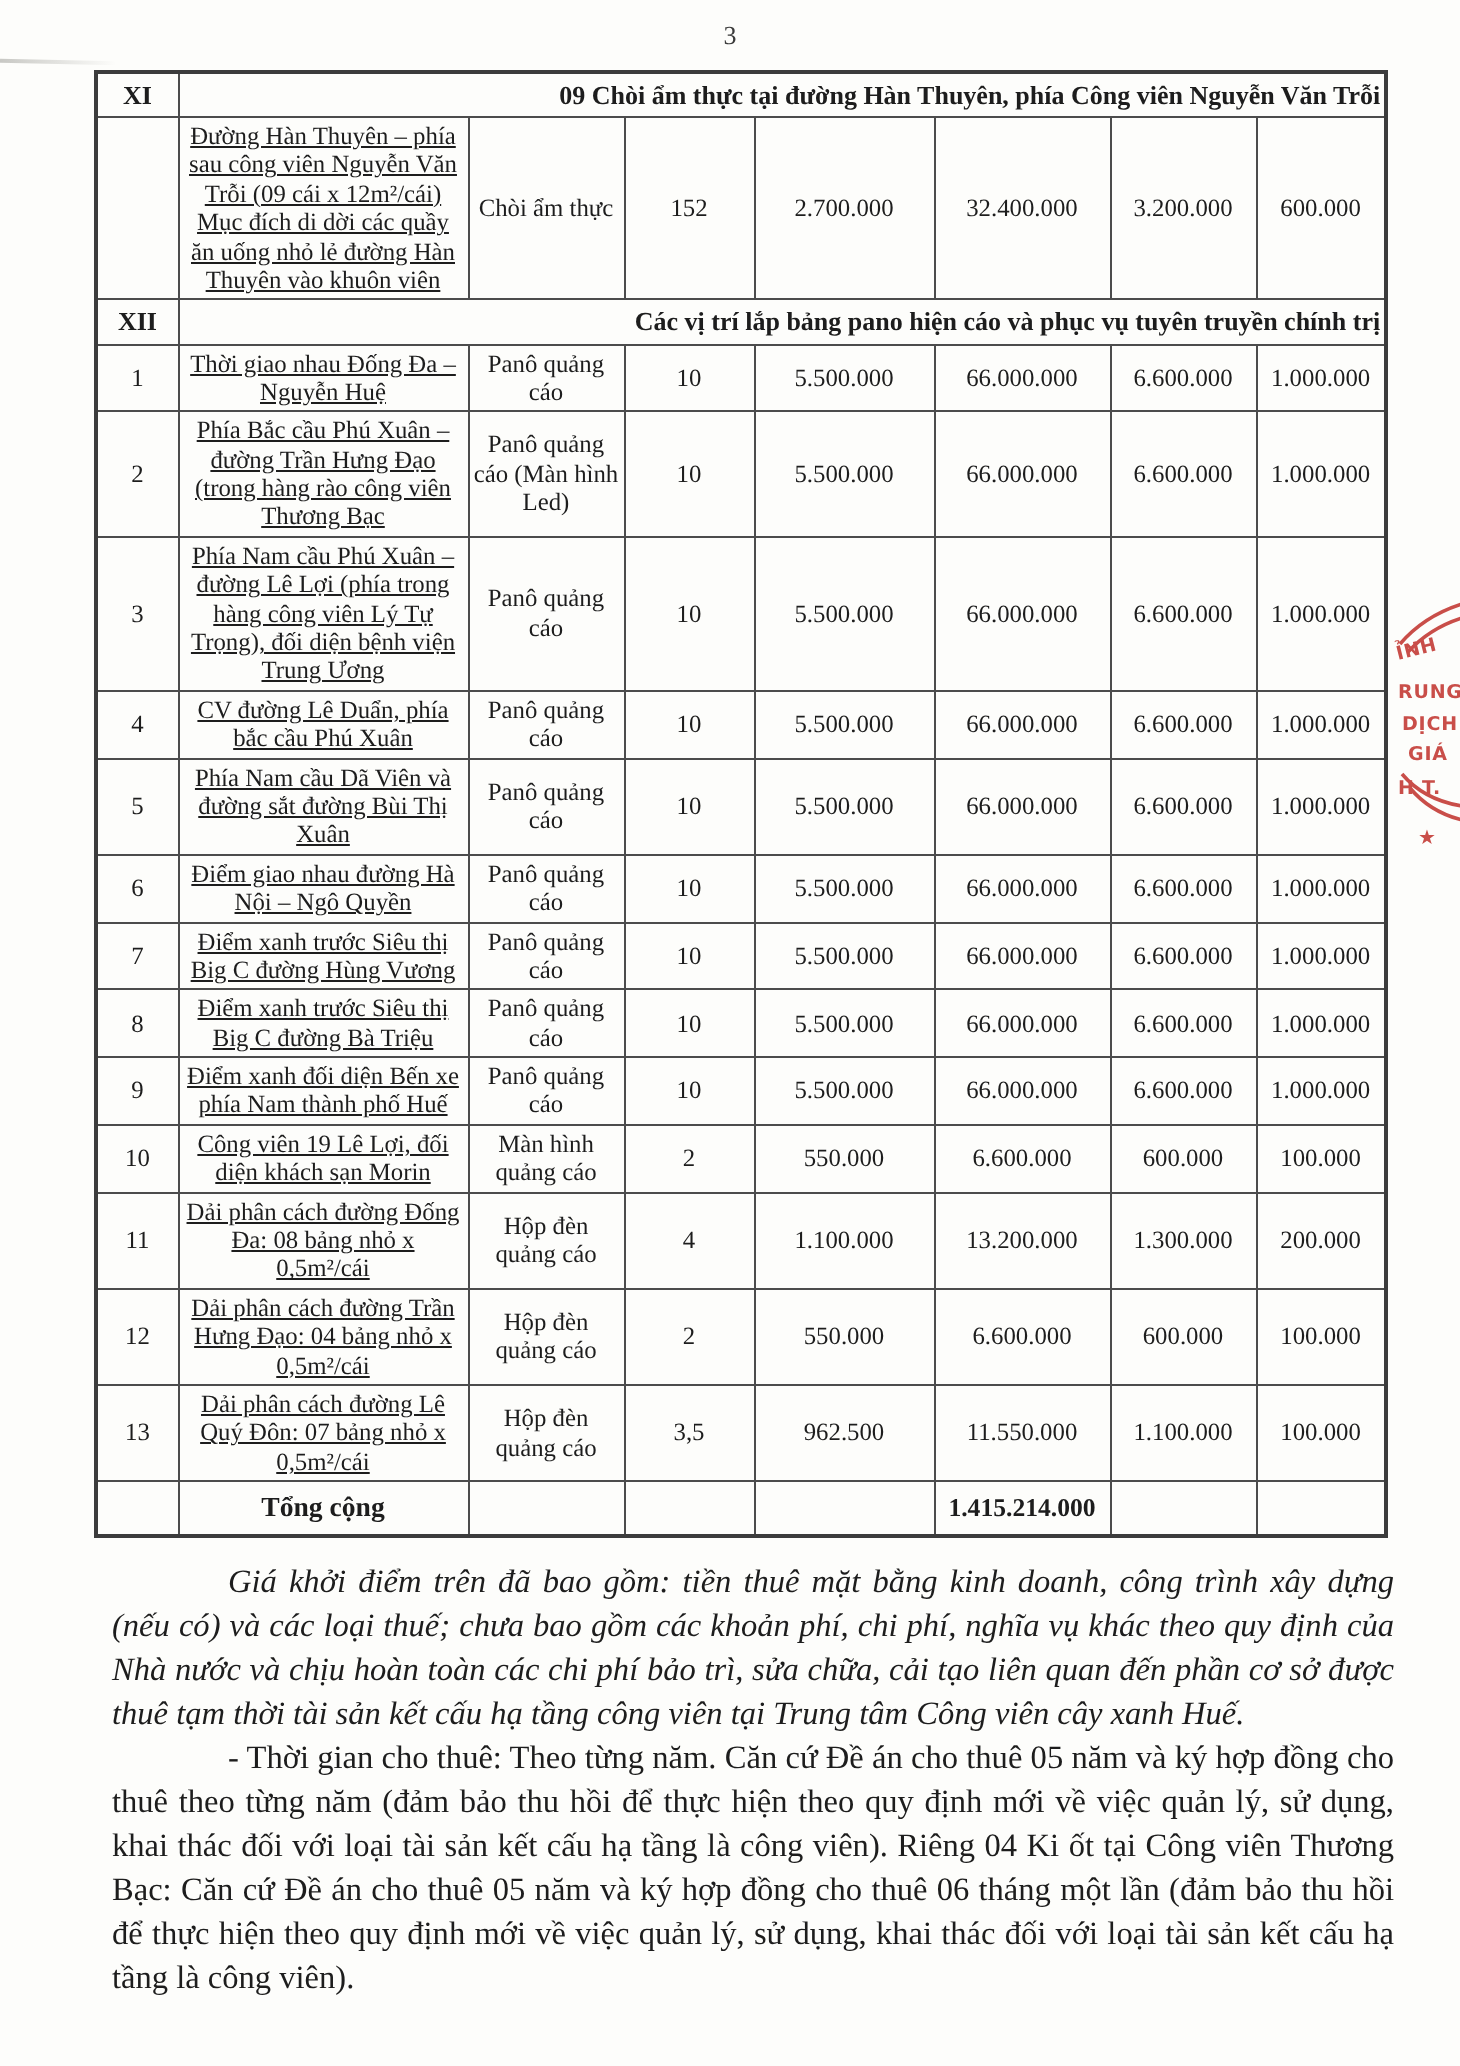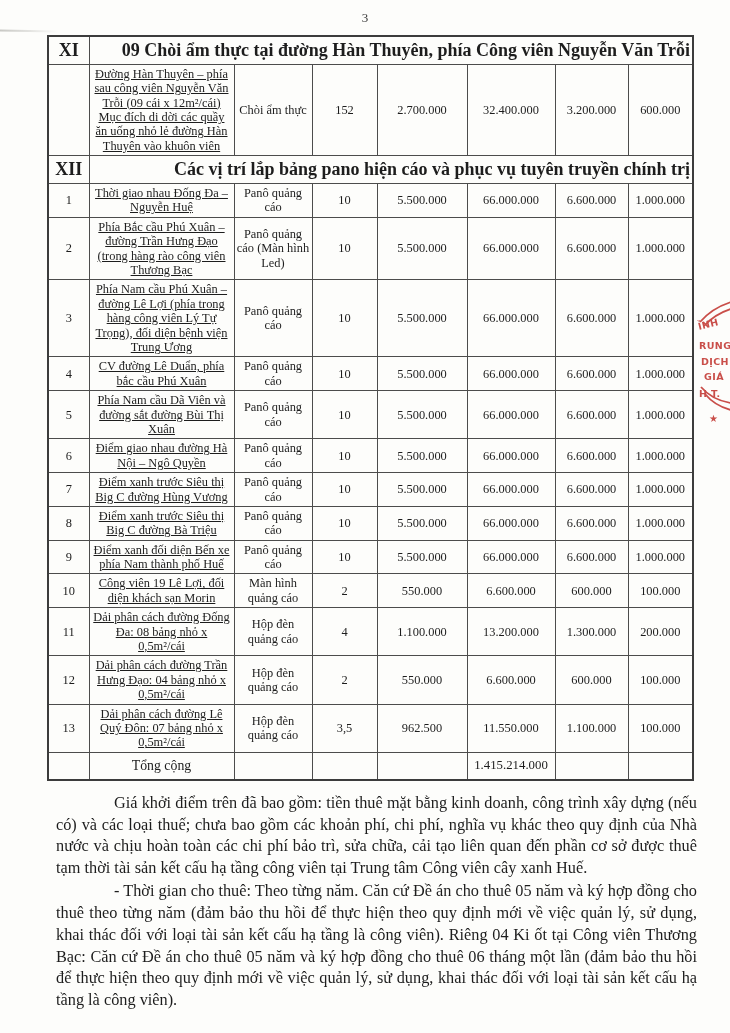--- a/index.html
+++ b/index.html
@@ -32,34 +32,34 @@
     line-height:1.16;
     border:2px solid #3c3c3c;
   }
   table.fee-table td{
     border:1px solid #4c4c4c;
     text-align:center;
     vertical-align:middle;
     padding:2px 2px;
     word-wrap:break-word;
   }
-  tr.sec td{font-weight:bold;font-size:18px;padding:3px 2px;}
+  tr.sec td{font-weight:bold;font-size:13px;padding:3px 2px;}
   tr.sec td.ctitle{text-align:right;padding-left:6px;}
   td.cloc{padding:2px 3px;text-decoration:underline;}
   tr.total-row td{padding:5px 2px;}
-  .total-label{font-weight:normal;font-size:13.8px;margin-top:24px;}
-  .total-value{font-weight:normal;font-size:12.8px;}
+  .total-label{font-weight:bold;font-size:13.8px;margin-top:24px;}
+  .total-value{font-weight:bold;font-size:12.8px;}
   .notes{
     margin:11px 33px 0 56px;
     font-size:16.3px;
     line-height:1.34;
     text-align:justify;
   }
   .note{margin:0 0 1px 0;text-indent:58px;}
-  .note.italic{}
+  .note.italic{font-style:italic;}
   .stamp{
     position:absolute;
     top:297px;right:-1px;
     width:34px;height:132px;
     pointer-events:none;
     opacity:.92;
   }
   .stamp text{
     font-family:"DejaVu Sans","Liberation Sans",sans-serif;
     font-weight:bold;

